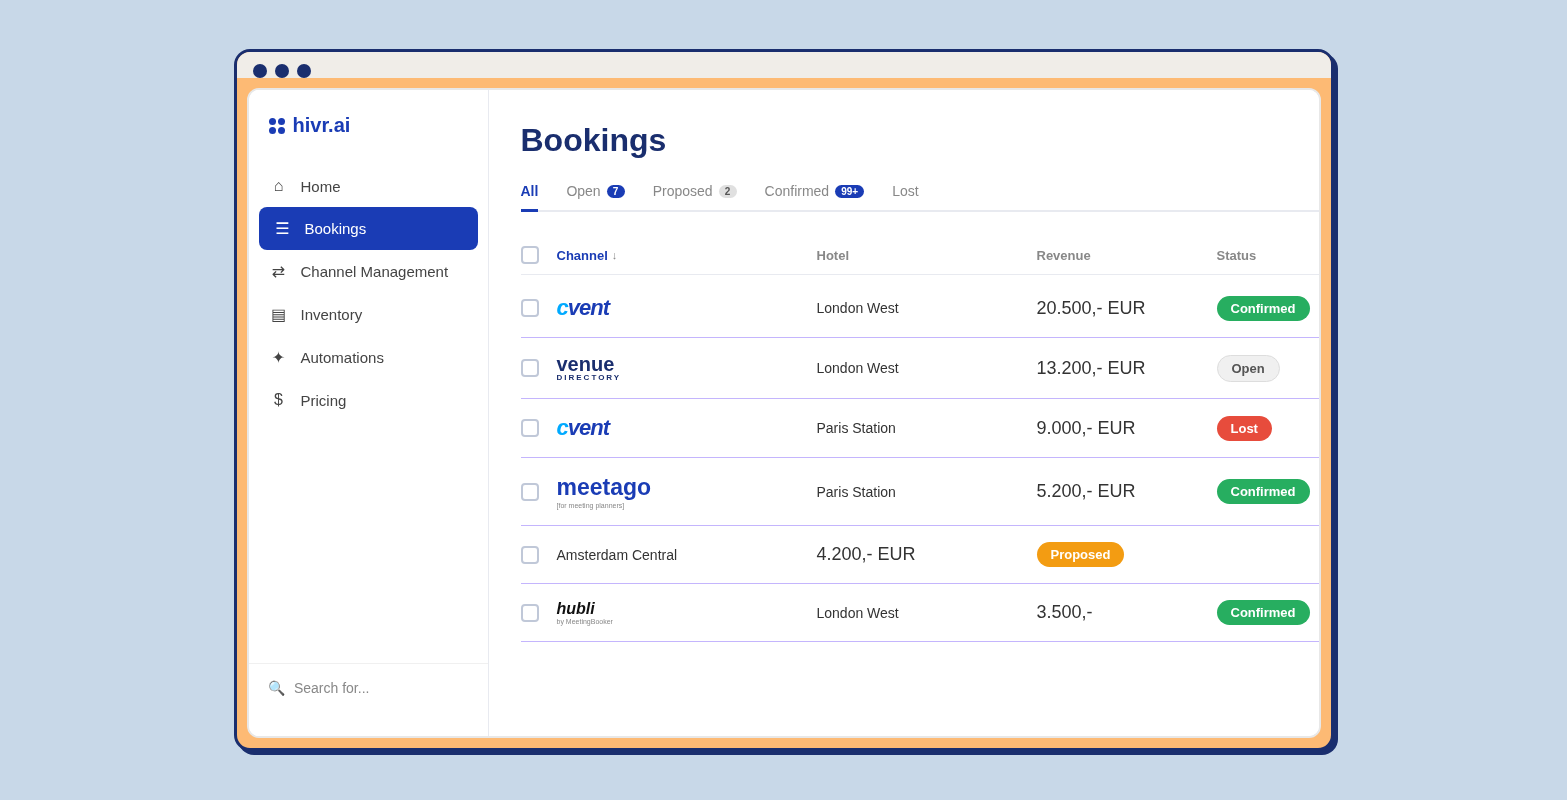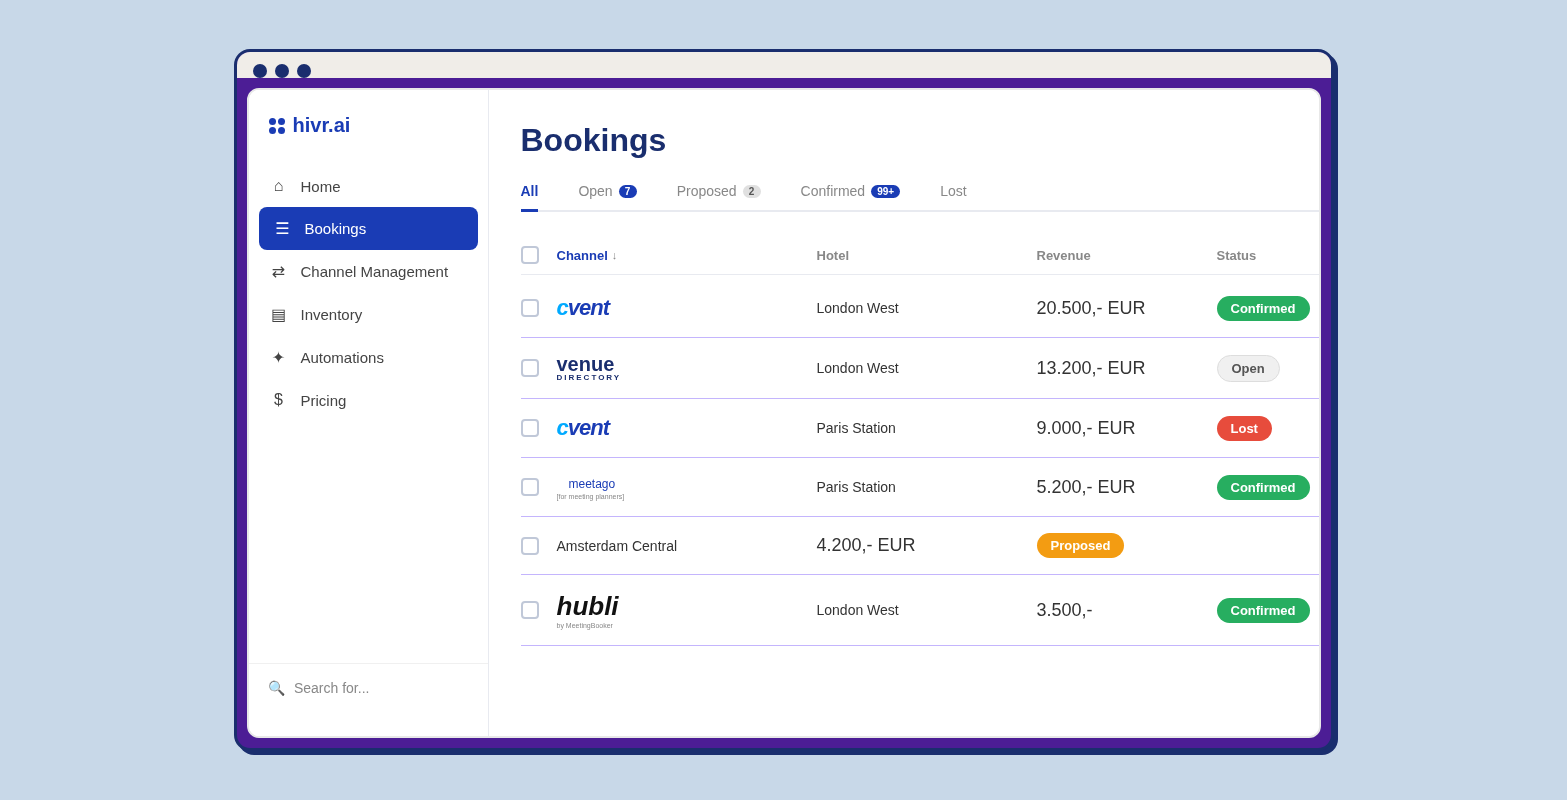--- a/index.html
+++ b/index.html
@@ -7,21 +7,21 @@
       font-family: 'Segoe UI', Arial, sans-serif;
       background: #c8d8e8;
       display: flex;
       align-items: center;
       justify-content: center;
       min-height: 100vh;
       padding: 20px;
     }
 
     .browser-frame {
-      background: #4c1d95;
+      background: #fdba74;
       border-radius: 16px;
       border: 3px solid #1a2e6e;
       width: 1100px;
       min-height: 700px;
       position: relative;
       overflow: hidden;
       box-shadow: 4px 4px 0 #1a2e6e;
     }
 
     .browser-titlebar {
@@ -123,21 +123,21 @@
     .page-title {
       font-size: 32px;
       font-weight: 800;
       color: #1a2e6e;
       margin-bottom: 24px;
     }
 
     .tabs {
       display: flex;
       align-items: center;
-      gap: 40px;
+      gap: 28px;
       margin-bottom: 24px;
       border-bottom: 2px solid #e8eaf0;
       padding-bottom: 0;
     }
 
     .tab {
       display: flex;
       align-items: center;
       gap: 6px;
       font-size: 14px;
@@ -506,21 +506,21 @@
           </div>
 
         </div>
 
         <div class="table-row">
           <div>
             <div class="checkbox"></div>
           </div>
           <div>
             <div class="meetago-wrap">
-              <span style="color:#1a3cb5; font-weight:400; font-size:12px;margin-left:12px;">meetago</span>
+              <span style="color:#1a3cb5; font-weight:700; font-size:23px;">meetago</span>
               <span class="meetago-sub">[for meeting planners]</span>
             </div>
           </div>
           <div class="hotel-name">Paris Station</div>
           <div class="revenue">5.200,- EUR</div>
           <div>
             <span class="status-badge status-confirmed">Confirmed</span>
           </div>
 
         </div>
@@ -536,21 +536,21 @@
           </div>
 
         </div>
 
         <div class="table-row">
           <div>
             <div class="checkbox"></div>
           </div>
           <div>
             <div class="hubli-wrap">
-              <span style="font-size:26px; font-weight:900; color:#111; font-style:italic;">hubli</span>
+              <span style="font-size:16px; font-weight:900; color:#111; font-style:italic;">hubli</span>
               <span class="hubli-sub">by MeetingBooker</span>
             </div>
           </div>
           <div class="hotel-name">London West</div>
           <div class="revenue">3.500,-</div>
           <div>
             <span class="status-badge status-confirmed">Confirmed</span>
           </div>
 
         </div>

